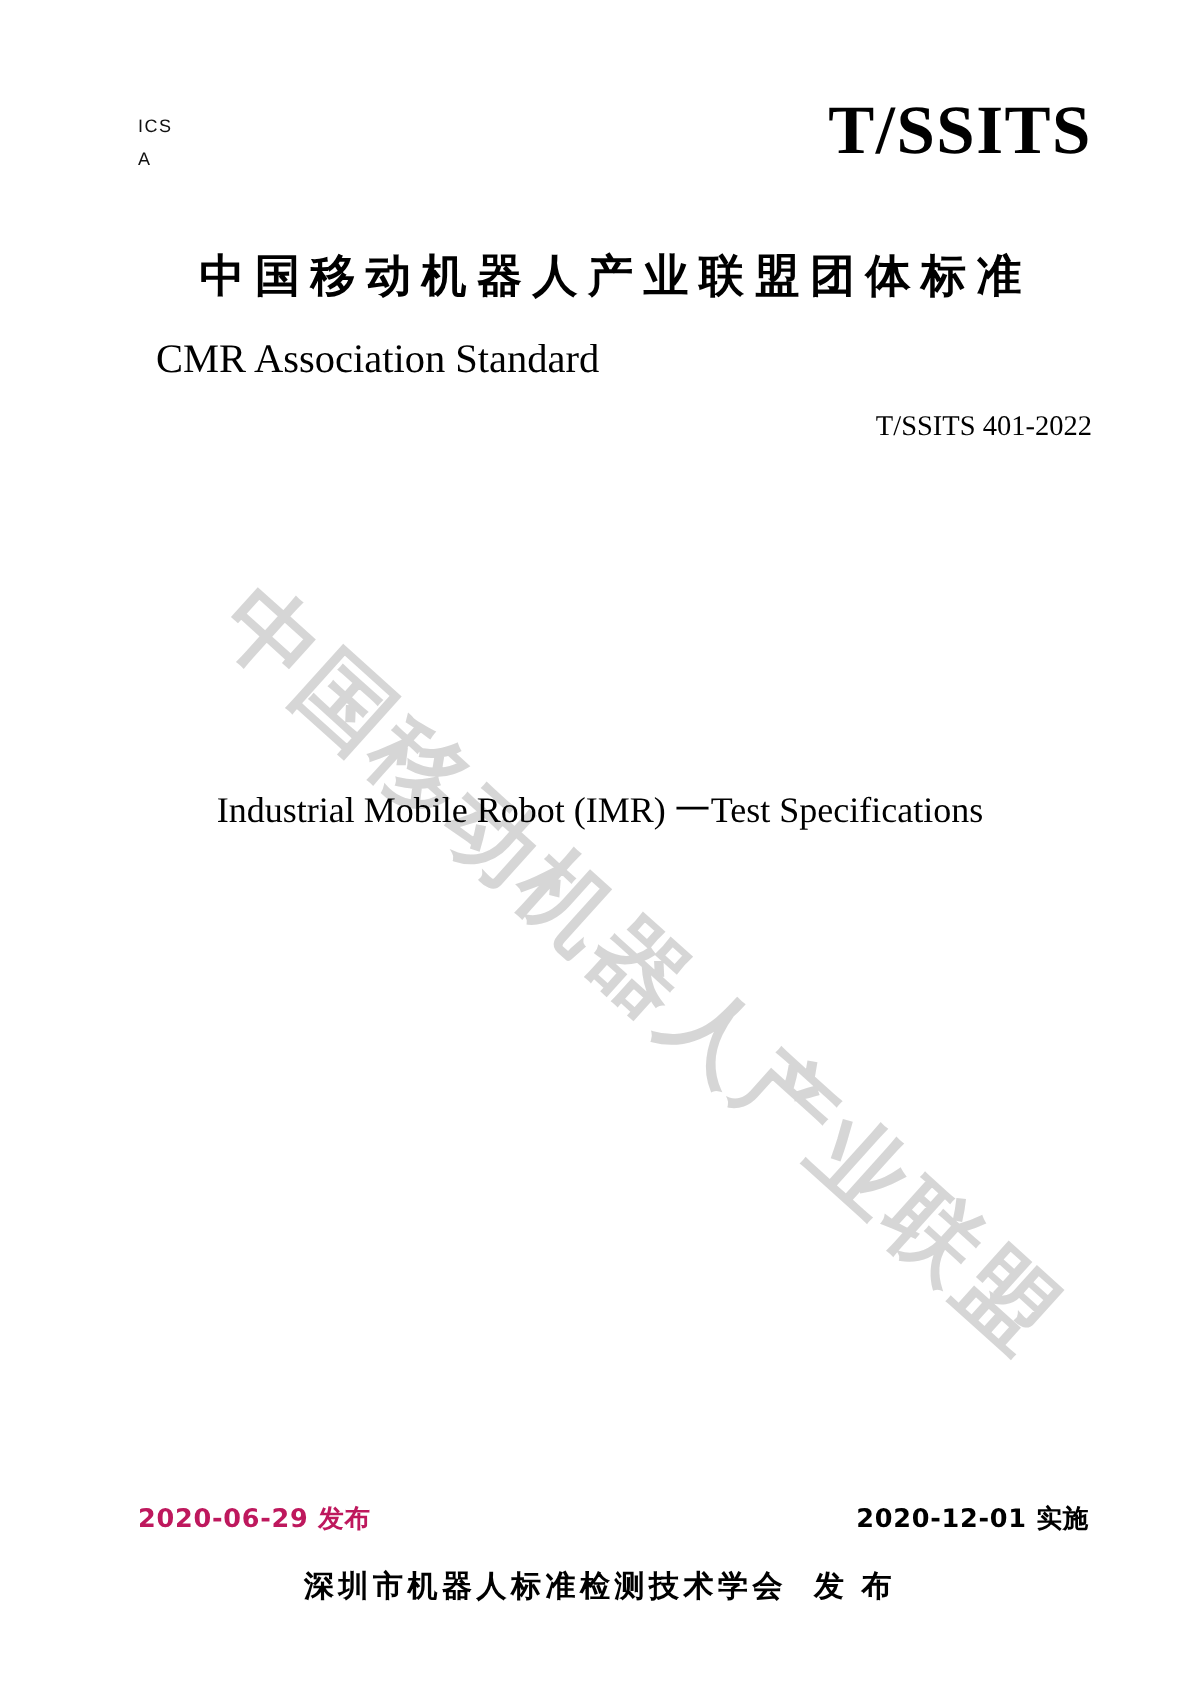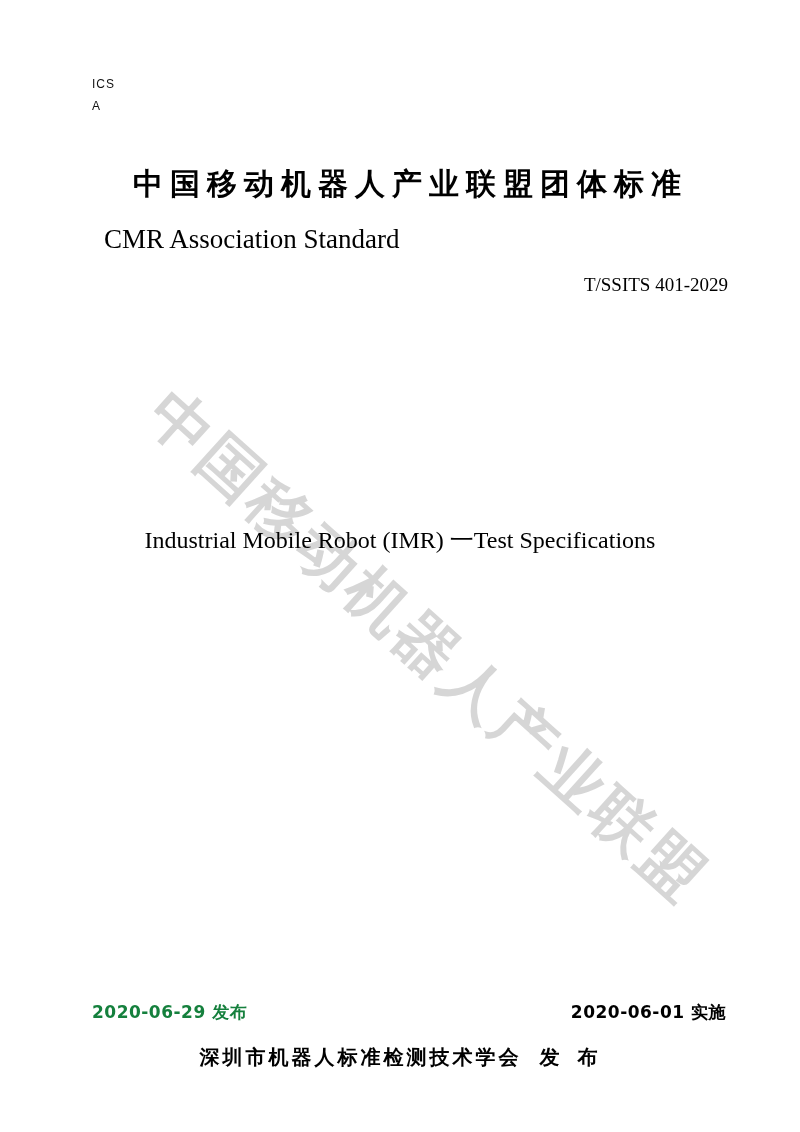--- a/index.html
+++ b/index.html
@@ -131,73 +131,74 @@
   }
 
   
   .pub-date {
     position: absolute;
     left: 92px;
     top: 985px;
     font-family: "DejaVu Sans", sans-serif;
     font-weight: bold;
     font-size: 17px;
-    color: #15803d;
+    color: #be185d;
     letter-spacing: 0.5px;
   }
   .eff-date {
     position: absolute;
     right: 74px;
     top: 985px;
     font-family: "DejaVu Sans", sans-serif;
     font-weight: bold;
     font-size: 17px;
     color: #000;
     letter-spacing: 0.5px;
   }
   .issuer {
     position: absolute;
     left: 0;
     right: 0;
     top: 1028px;
     text-align: center;
-    font-family: Liberation Mono, monospace;
+    font-family: Liberation Sans, sans-serif;
     font-weight: bold;
     font-size: 20px;
     letter-spacing: 3px;
     color: #000;
   }
   .issuer .issuer-gap {
     display: inline-block;
     width: 18px;
   }
 </style>
 </head>
 <body>
 
 <div class="page">
 
   <div class="ics-block">
     <span>ICS</span>
     <span class="ics-a">A</span>
   </div>
 
+  <div class="brandmark">T/SSITS</div>
 
   <div class="cn-title">中国移动机器人产业联盟团体标准</div>
 
   <div class="en-title">CMR Association Standard</div>
 
-  <div class="std-number">T/SSITS 401-2029</div>
+  <div class="std-number">T/SSITS 401-2022</div>
 
   <div class="watermark">中国移动机器人产业联盟</div>
 
 
   <div class="doc-subtitle">Industrial Mobile Robot (IMR) 一Test Specifications</div>
 
   <div class="pub-date">2020-06-29 发布</div>
 
-  <div class="eff-date">2020-06-01 实施</div>
+  <div class="eff-date">2020-12-01 实施</div>
 
   <div class="issuer">
     <span>深圳市机器人标准检测技术学会</span><span class="issuer-gap"></span><span>发 布</span>
   </div>
 
 </div>
 
 </body></html>

